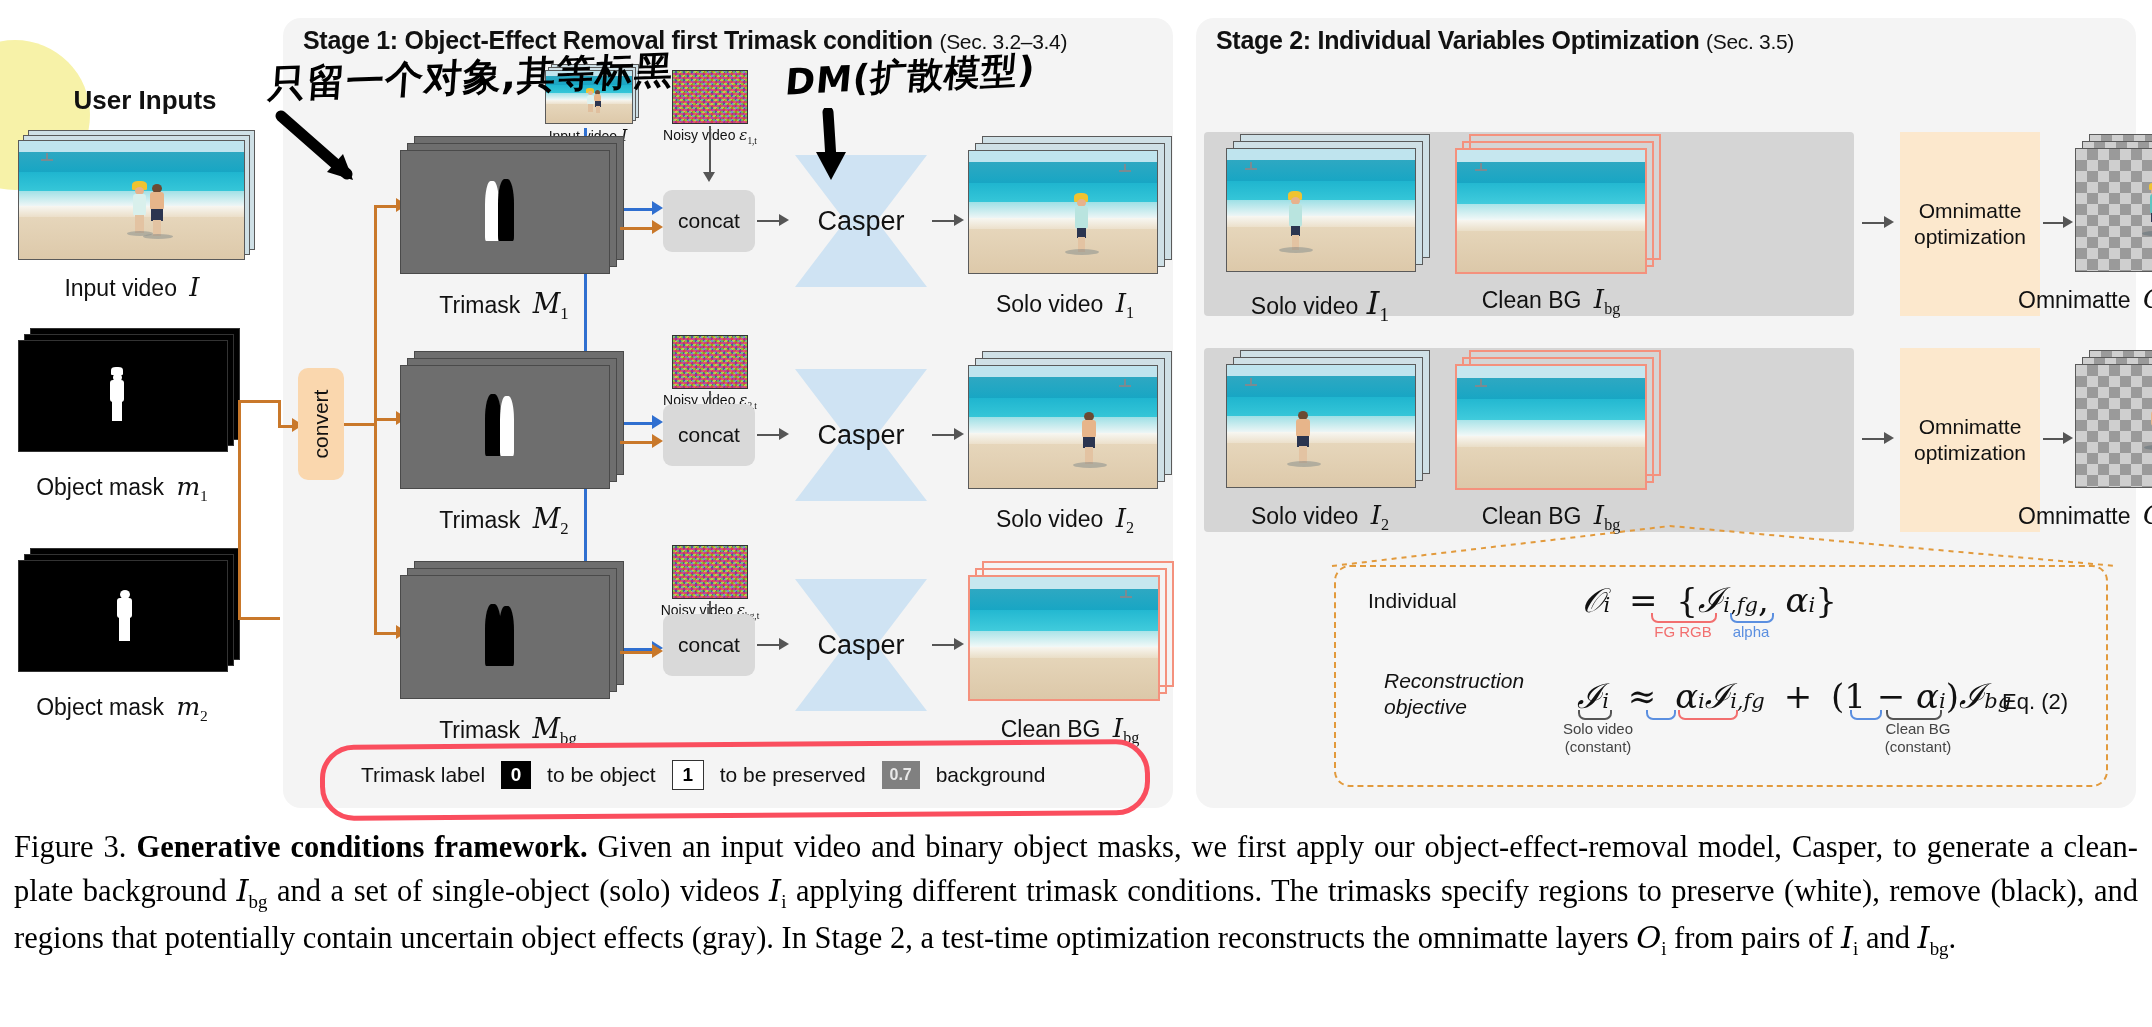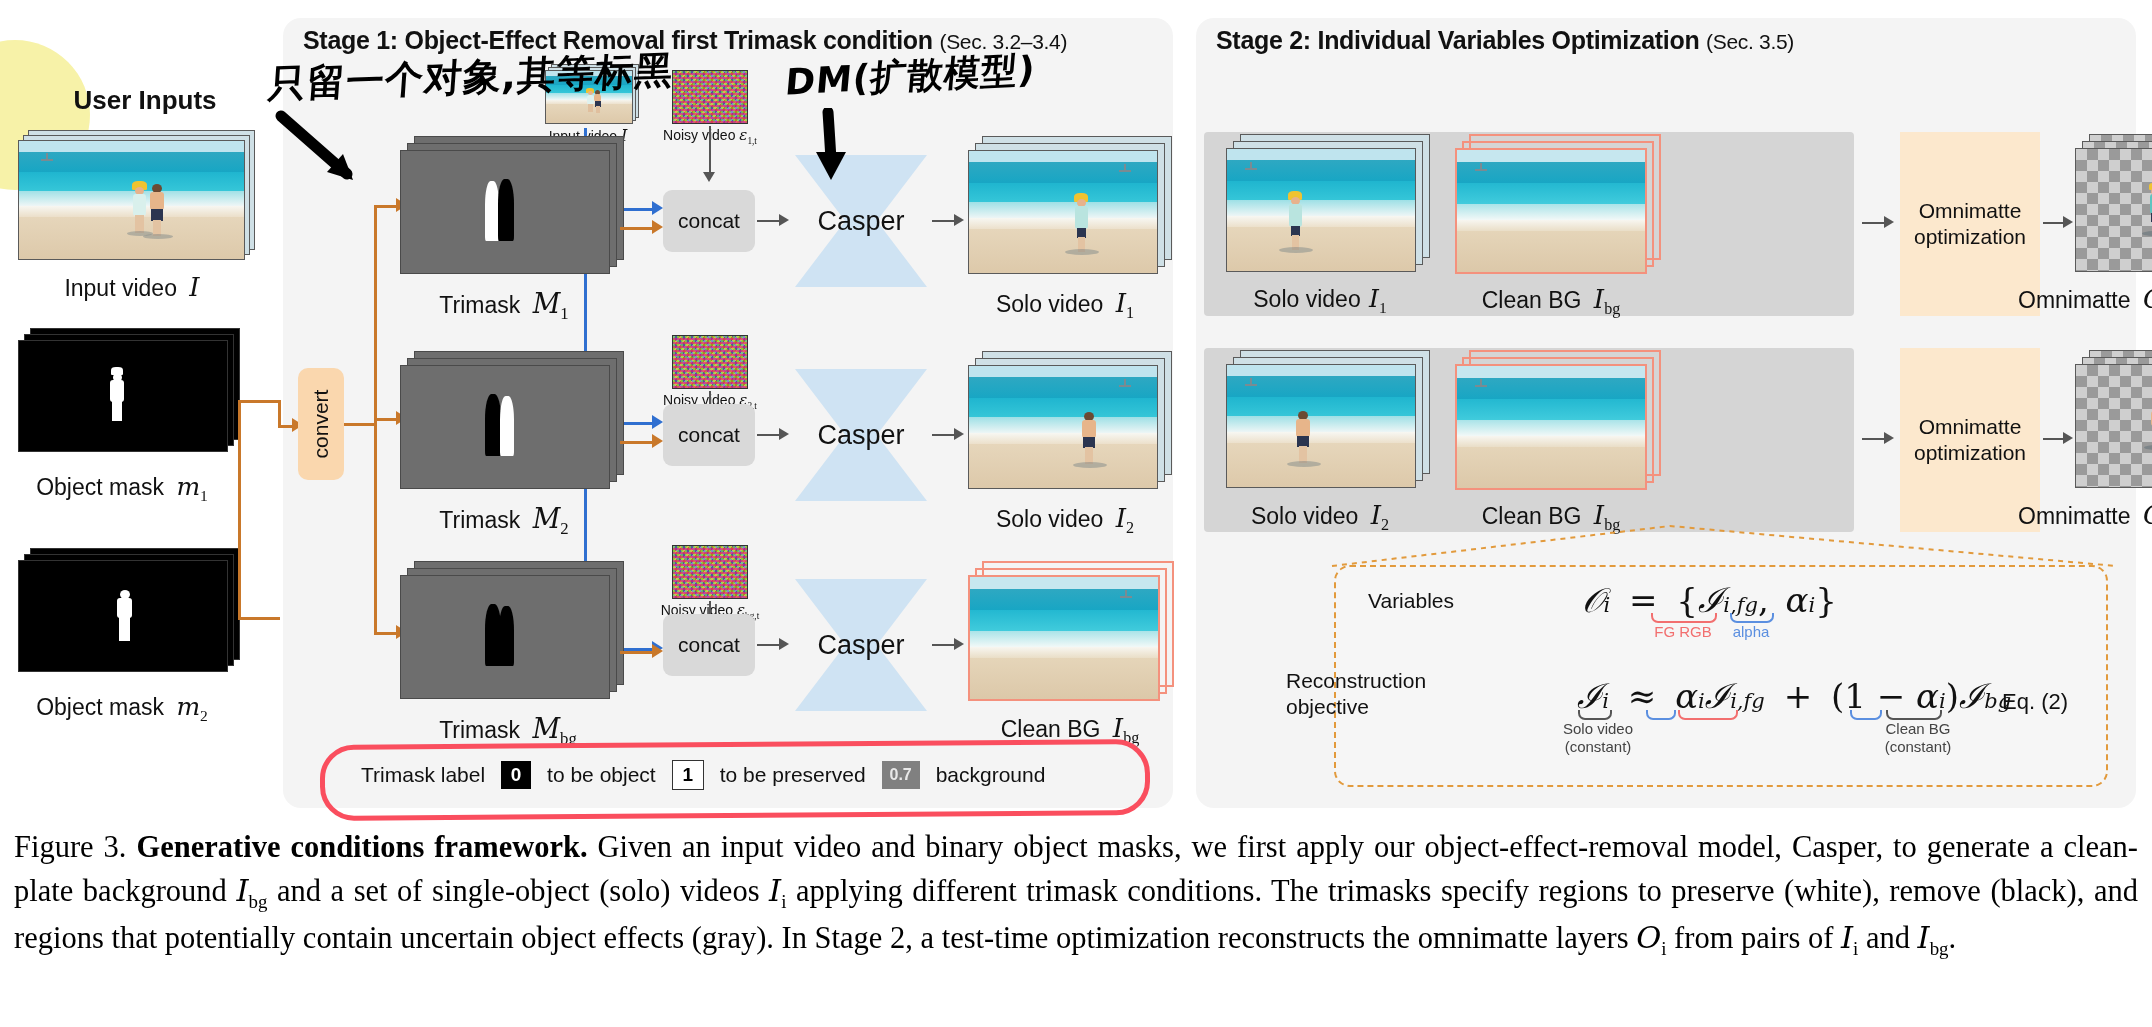--- a/index.html
+++ b/index.html
@@ -532,21 +532,21 @@
       <div class="p-head" style="left:4px;top:6px;width:9px;height:8px;"></div>
       <div class="p-torso" style="left:2px;top:13px;width:13px;height:23px;background:#b9e4df;"></div>
       <div class="p-legs" style="left:4px;top:35px;width:9px;height:10px;background:#2b3550;"></div>
       <div class="p-legs" style="left:5px;top:44px;width:7px;height:15px;background:#e3c3a2;"></div>
       <div class="p-shadow" style="left:-8px;top:56px;width:34px;height:6px;"></div>
     </div>
   </div>
 </div>
 <div class="abs lbl" style="left:1212px;top:284px;width:216px;">
   <span>Solo video</span>
-  <span class="cal" style="font-size:25px;margin-left:2px;"><span>I</span><sub>1</sub></span>
+  <span class="cal" style="font-size:32px;margin-left:2px;"><span>I</span><sub>1</sub></span>
 </div>
 
 <div class="stack" style="left:1455px;top:148px;">
   <div class="pinkframe" style="left:14px;top:-14px;width:188px;height:122px;"></div>
   <div class="pinkframe" style="left:7px;top:-7px;width:188px;height:122px;"></div>
   <div class="photo" style="left:0;top:0;width:188px;height:122px;border-color:#f4917d;border-width:2.5px;">
     <div class="beach bg-only"></div>
     <div class="boat" style="left:18px;top:19px;"></div>
       <div class="mast" style="left:23px;top:13px;"></div>
   </div>
@@ -646,33 +646,33 @@
     </div>
   </div>
 </div>
 <div class="abs lbl" style="left:2018px;top:500px;width:240px;text-align:left;">
   <span>Omnimatte</span>
   <span class="cal" style="font-size:26px;margin-left:6px;"><span>O</span></span>
 </div>
 
 <div id="eq-box"></div>
 
-<div class="eq-label" style="left:1368px;top:588px;">Variables</div>
+<div class="eq-label" style="left:1368px;top:588px;">Individual</div>
 <div class="eq-math" style="left:1582px;top:576px;font-size:34px;">
   <span class="cal">𝒪</span><span class="isub">i</span>
   <span style="margin:0 8px;">=</span>
   <span>{</span><span class="cal">ℐ</span><span class="isub">i,fg</span><span>,</span>
   <span style="font-style:italic;margin-left:6px;">α</span><span class="isub">i</span><span>}</span>
 </div>
 <div class="underbrace ub-red" style="left:1651px;top:613px;width:62px;"></div>
 <div class="ub-txt red-t" style="left:1640px;top:623px;width:86px;">FG RGB</div>
 <div class="underbrace ub-blue" style="left:1730px;top:613px;width:40px;"></div>
 <div class="ub-txt blue-t" style="left:1722px;top:623px;width:58px;">alpha</div>
 
-<div class="eq-label" style="left:1286px;top:668px;white-space:pre-line;">Reconstruction
+<div class="eq-label" style="left:1384px;top:668px;white-space:pre-line;font-style:italic;">Reconstruction
 objective</div>
 <div class="eq-math" style="left:1577px;top:672px;font-size:34px;">
   <span class="cal">ℐ</span><span class="isub">i</span>
   <span style="margin:0 8px;">≈</span>
   <span style="font-style:italic;">α</span><span class="isub">i</span><span class="cal">ℐ</span><span class="isub">i,fg</span>
   <span style="margin:0 8px;">+</span>
   <span>(1 − </span><span style="font-style:italic;">α</span><span class="isub">i</span><span>)</span><span class="cal">ℐ</span><span class="isub">bg</span>
 </div>
 <div class="eq-label" style="left:2002px;top:688px;font-size:22px;">Eq. (2)</div>
 

